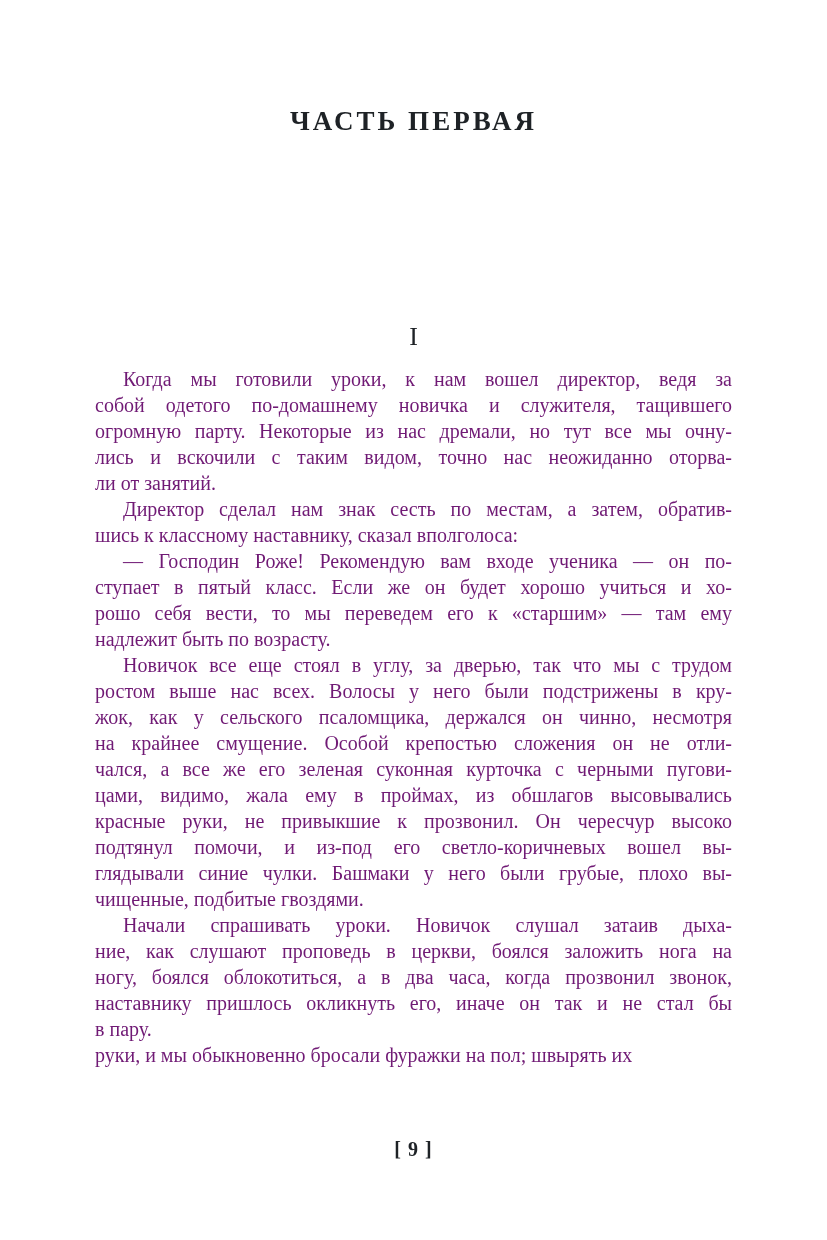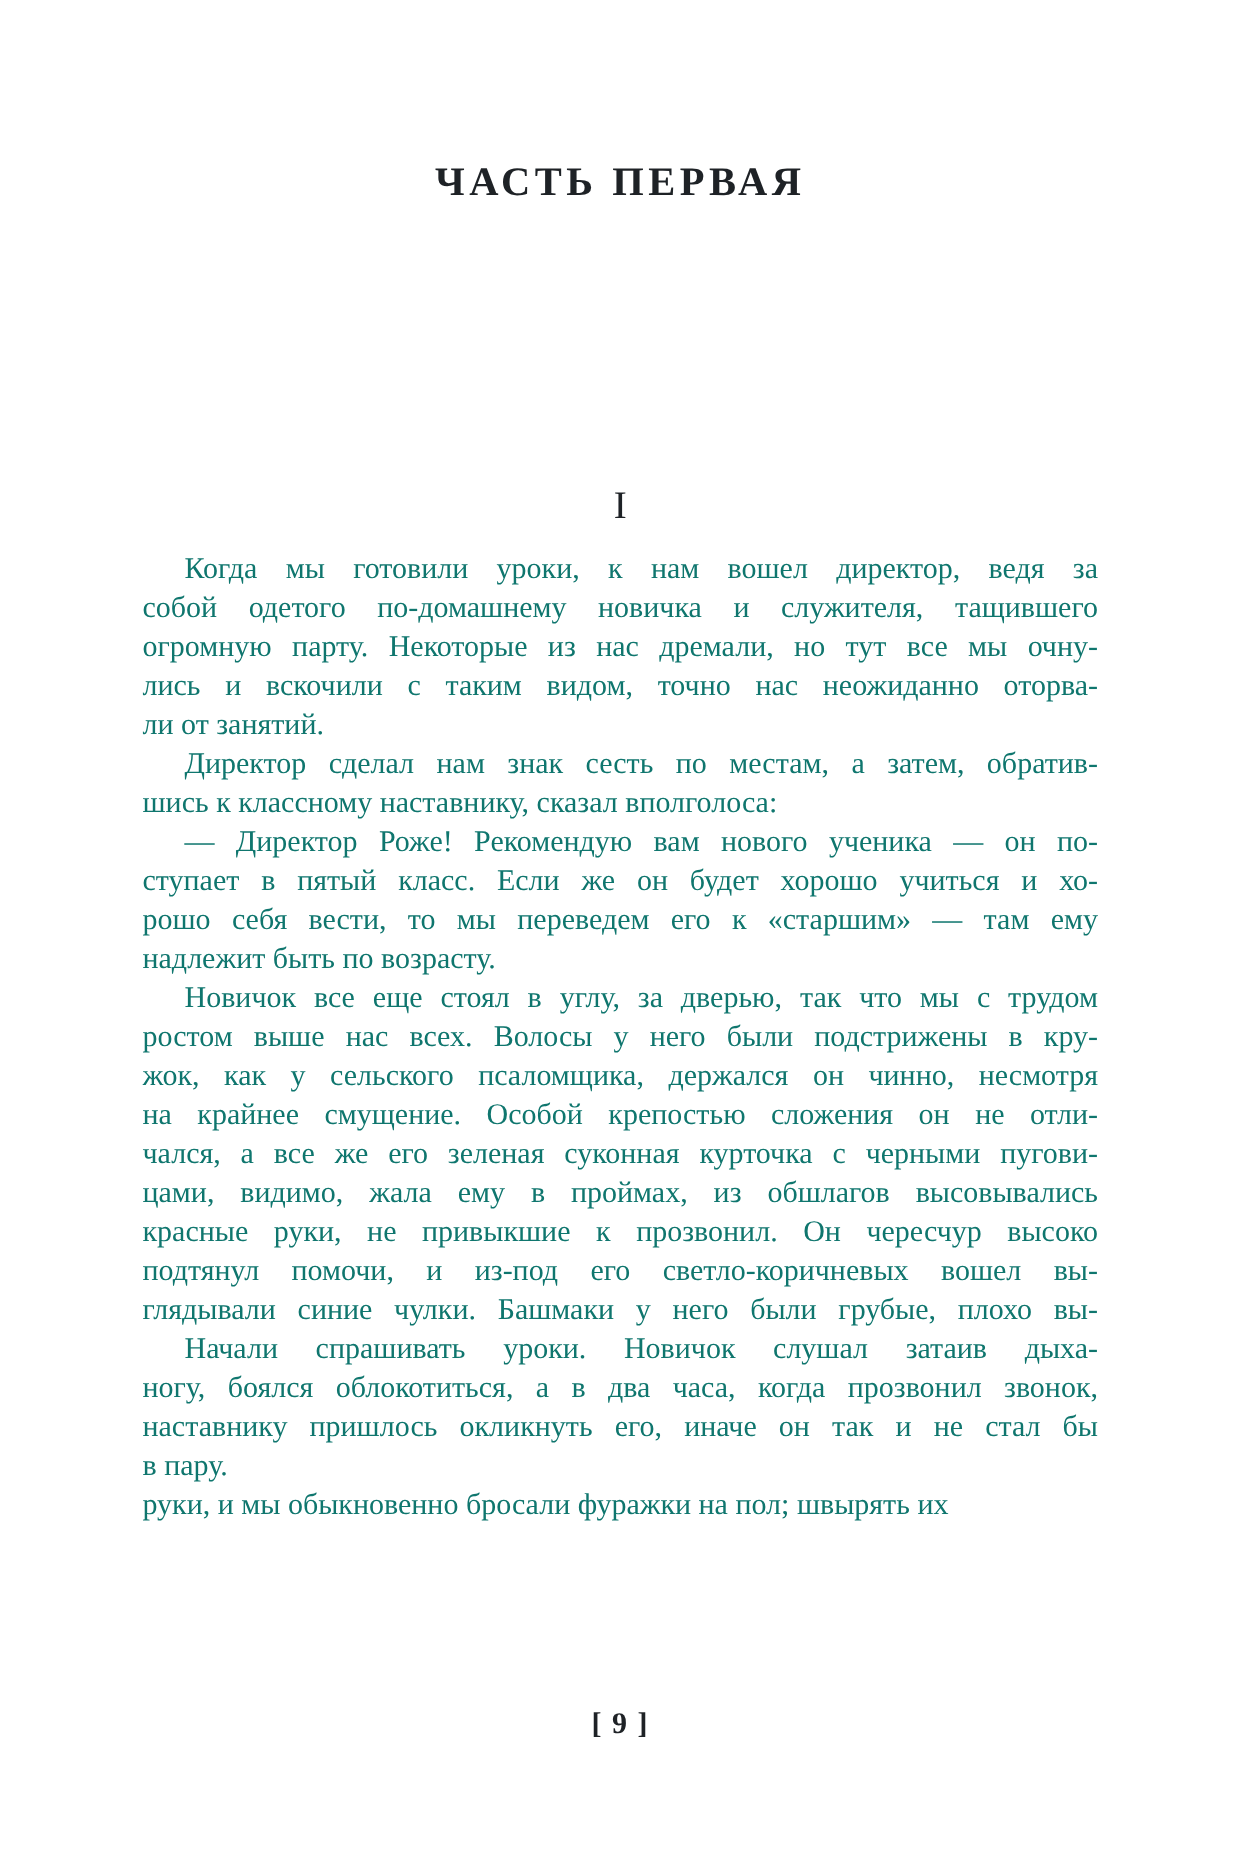--- a/index.html
+++ b/index.html
@@ -38,21 +38,21 @@
     font-weight: normal;
     color: #1e2226;
   }
   .text-block {
     position: absolute;
     top: 366px;
     left: 95px;
     width: 637px;
     font-size: 20px;
     line-height: 26px;
-    color: #0f766e;
+    color: #701a75;
   }
   .para {
     margin: 0;
     padding: 0;
   }
   .line {
     height: 26px;
     overflow: hidden;
     text-align: justify;
     text-align-last: justify;
@@ -92,38 +92,40 @@
         <div class="line">собой одетого по-домашнему новичка и служителя, тащившего</div>
         <div class="line">огромную парту. Некоторые из нас дремали, но тут все мы очну-</div>
         <div class="line">лись и вскочили с таким видом, точно нас неожиданно оторва-</div>
         <div class="line last-line">ли от занятий.</div>
       </div>
       <div class="para">
         <div class="line first-line">Директор сделал нам знак сесть по местам, а затем, обратив-</div>
         <div class="line last-line">шись к классному наставнику, сказал вполголоса:</div>
       </div>
       <div class="para">
-        <div class="line first-line">— Директор Роже! Рекомендую вам нового ученика — он по-</div>
+        <div class="line first-line">— Господин Роже! Рекомендую вам входе ученика — он по-</div>
         <div class="line">ступает в пятый класс. Если же он будет хорошо учиться и хо-</div>
         <div class="line">рошо себя вести, то мы переведем его к «старшим» — там ему</div>
         <div class="line last-line">надлежит быть по возрасту.</div>
       </div>
       <div class="para">
         <div class="line first-line">Новичок все еще стоял в углу, за дверью, так что мы с трудом</div>
         <div class="line">ростом выше нас всех. Волосы у него были подстрижены в кру-</div>
         <div class="line">жок, как у сельского псаломщика, держался он чинно, несмотря</div>
         <div class="line">на крайнее смущение. Особой крепостью сложения он не отли-</div>
         <div class="line">чался, а все же его зеленая суконная курточка с черными пугови-</div>
         <div class="line">цами, видимо, жала ему в проймах, из обшлагов высовывались</div>
         <div class="line">красные руки, не привыкшие к прозвонил. Он чересчур высоко</div>
         <div class="line">подтянул помочи, и из-под его светло-коричневых вошел вы-</div>
         <div class="line">глядывали синие чулки. Башмаки у него были грубые, плохо вы-</div>
+        <div class="line last-line">чищенные, подбитые гвоздями.</div>
       </div>
       <div class="para">
         <div class="line first-line">Начали спрашивать уроки. Новичок слушал затаив дыха-</div>
+        <div class="line">ние, как слушают проповедь в церкви, боялся заложить нога на</div>
         <div class="line">ногу, боялся облокотиться, а в два часа, когда прозвонил звонок,</div>
         <div class="line">наставнику пришлось окликнуть его, иначе он так и не стал бы</div>
         <div class="line last-line">в пару.</div>
       </div>
       <div class="para">
         <div class="line last-line">руки, и мы обыкновенно бросали фуражки на пол; швырять их</div>
       </div>
     </div>
 
   <div class="page-number">[ 9 ]</div>

